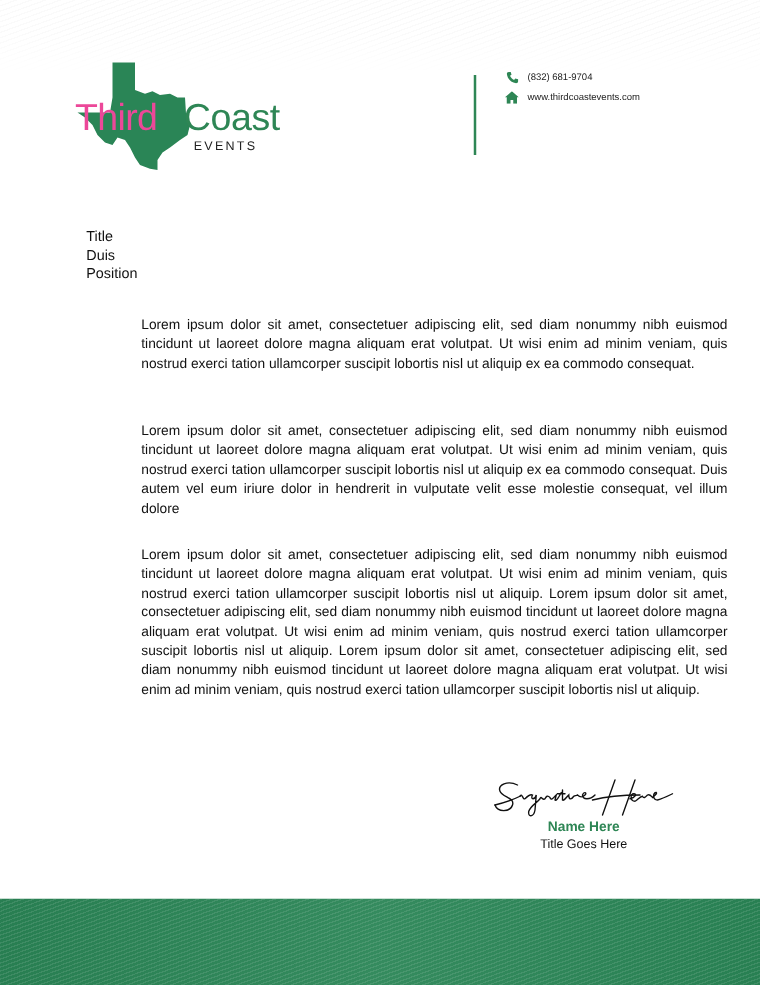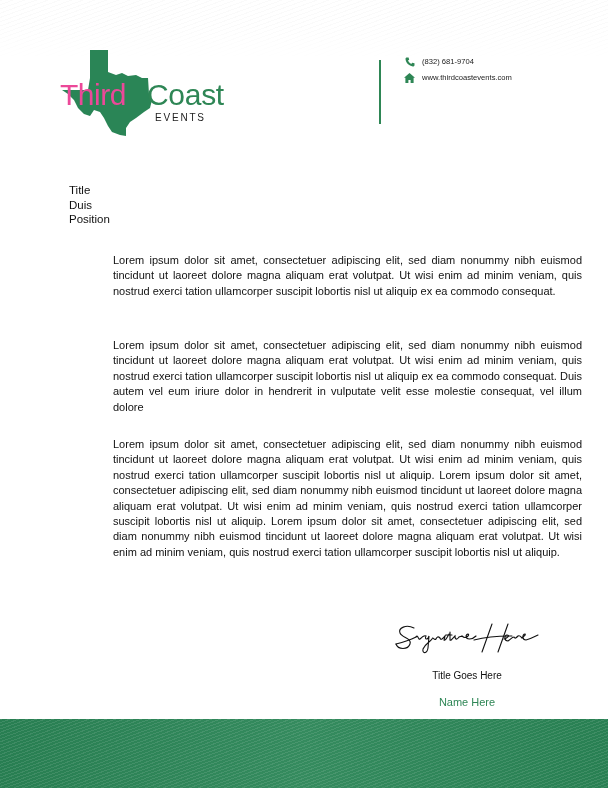--- a/index.html
+++ b/index.html
@@ -46,22 +46,22 @@
       position: absolute; left: 69px; width: 469px; font-size: 11px; line-height: 15.4px;
       text-align: justify; color: #111; margin-left: 44px;
     }
     .p1 { top: 253px; }
     .p2 { top: 338px; }
     .p3 { top: 437px; }
 
     
     .signature-script { position: absolute; left: 394px; top: 622px; }
     .sig-name {
-      position: absolute; left: 380px; width: 174px; top: 696px; text-align: center;
-      font-size: 11px; font-weight: normal; color: #2e8655;
+      position: absolute; left: 380px; width: 174px; top: 656px; text-align: center;
+      font-size: 11px; font-weight: bold; color: #2e8655;
     }
     .sig-title {
       position: absolute; left: 380px; width: 174px; top: 670px; text-align: center;
       font-size: 10px; color: #111;
     }
 
     
     .footer {
       position: absolute; left: 0; top: 719px; width: 608px; height: 69px;
       background-color: #2a8556;

